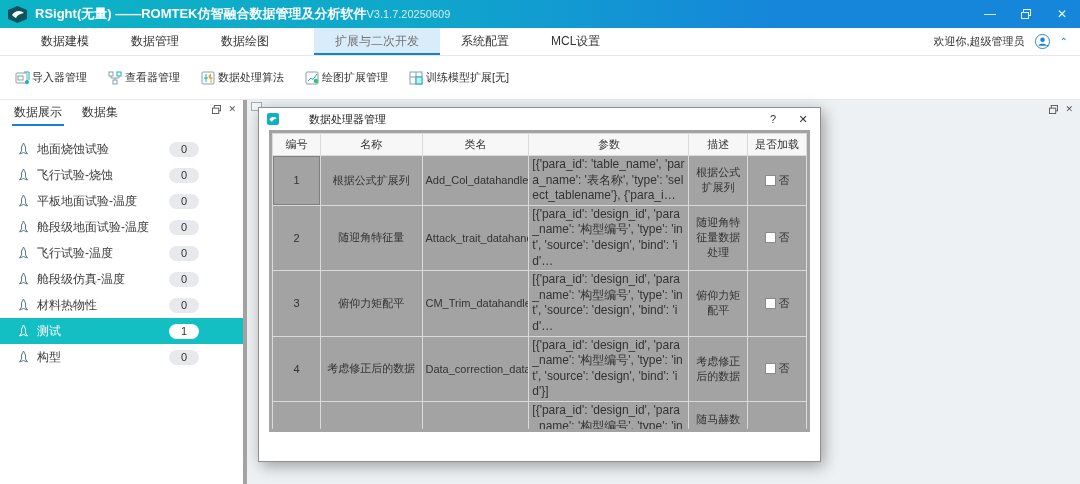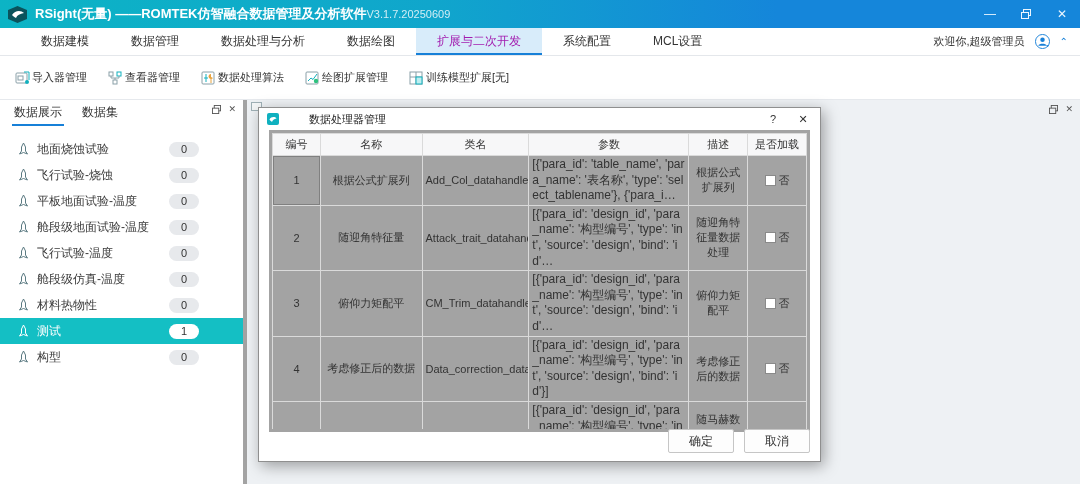--- a/index.html
+++ b/index.html
@@ -13,21 +13,21 @@
   .logo{width:19px;height:17px;margin-right:8px;flex:0 0 auto;}
   .app-title{font-size:13px;font-weight:bold;white-space:nowrap;}
   .app-version{font-size:11px;font-weight:normal;opacity:.8;}
   .win-controls{margin-left:auto;display:flex;height:100%;}
   .win-btn{width:36px;height:100%;display:flex;align-items:center;justify-content:center;
     color:#eaf6ff;font-size:12px;cursor:default;}
 
   
   .menubar{height:28px;background:#fff;border-bottom:1px solid #e4e7eb;display:flex;align-items:stretch;padding-left:20px;}
   .menu-tab{padding:0 21px;display:flex;align-items:center;font-size:12px;color:#333;white-space:nowrap;}
-  .menu-tab.active{color:#a21caf;background:#d8ecfa;box-shadow:inset 0 -2px 0 #1780d8;}
+  .menu-tab.active{color:#737373;background:#d8ecfa;box-shadow:inset 0 -2px 0 #1780d8;margin-left:24px;}
   .menu-right{margin-left:auto;display:flex;align-items:center;gap:10px;padding-right:12px;}
   .welcome{font-size:11px;color:#333;}
   .user-icon{width:15px;height:15px;}
   .caret{color:#1780d8;font-size:10px;line-height:1;}
 
   
   .toolbar{height:44px;background:#fff;border-bottom:1px solid #e6e9ed;display:flex;align-items:center;padding-left:4px;}
   .tool{display:flex;align-items:center;justify-content:center;gap:1px;
     padding:0 10px;min-width:64px;height:42px;font-size:11px;color:#333;white-space:nowrap;}
   .tool svg{width:17px;height:16px;}
@@ -95,21 +95,20 @@
           <rect x="0.5" y="3.5" width="7" height="6" fill="#1586da" stroke="#eaf6ff"></rect>
         </svg>
       </div>
       <div class="win-btn">✕</div>
     </div>
   </div>
 
   <div class="menubar">
     <div class="menu-tab">数据建模</div>
     <div class="menu-tab">数据管理</div>
-    <div class="menu-tab">数据处理与分析</div>
     <div class="menu-tab">数据绘图</div>
     <div class="menu-tab active">扩展与二次开发</div>
     <div class="menu-tab">系统配置</div>
     <div class="menu-tab">MCL设置</div>
     <div class="menu-right">
       <span class="welcome">欢迎你,超级管理员</span>
       <svg class="user-icon" viewBox="0 0 16 16">
         <circle cx="8" cy="8" r="7.5" fill="none" stroke="#1780d8"></circle>
         <circle cx="8" cy="6" r="2.4" fill="#1780d8"></circle>
         <path d="M3.5 12.5 C4.5 9.8,11.5 9.8,12.5 12.5" fill="#1780d8"></path>
@@ -333,19 +332,15 @@
             <td>随马赫数特征量</td>
             <td>Mach_trait_datahandle</td>
             <td class="param">[{'para_id': 'design_id', 'para_name': '构型编号', 'type': 'int', 'source': 'design', 'bind': 'id'…</td>
             <td>随马赫数特征量数据处理</td>
             <td><span class="cb"></span><span>否</span></td>
           </tr>
         </tbody>
       </table>
     </div>
 
-    <div class="dialog-footer">
-      <div class="btn">确定</div>
-      <div class="btn">取消</div>
-    </div>
   </div>
 
 </div>
 
 </body></html>

